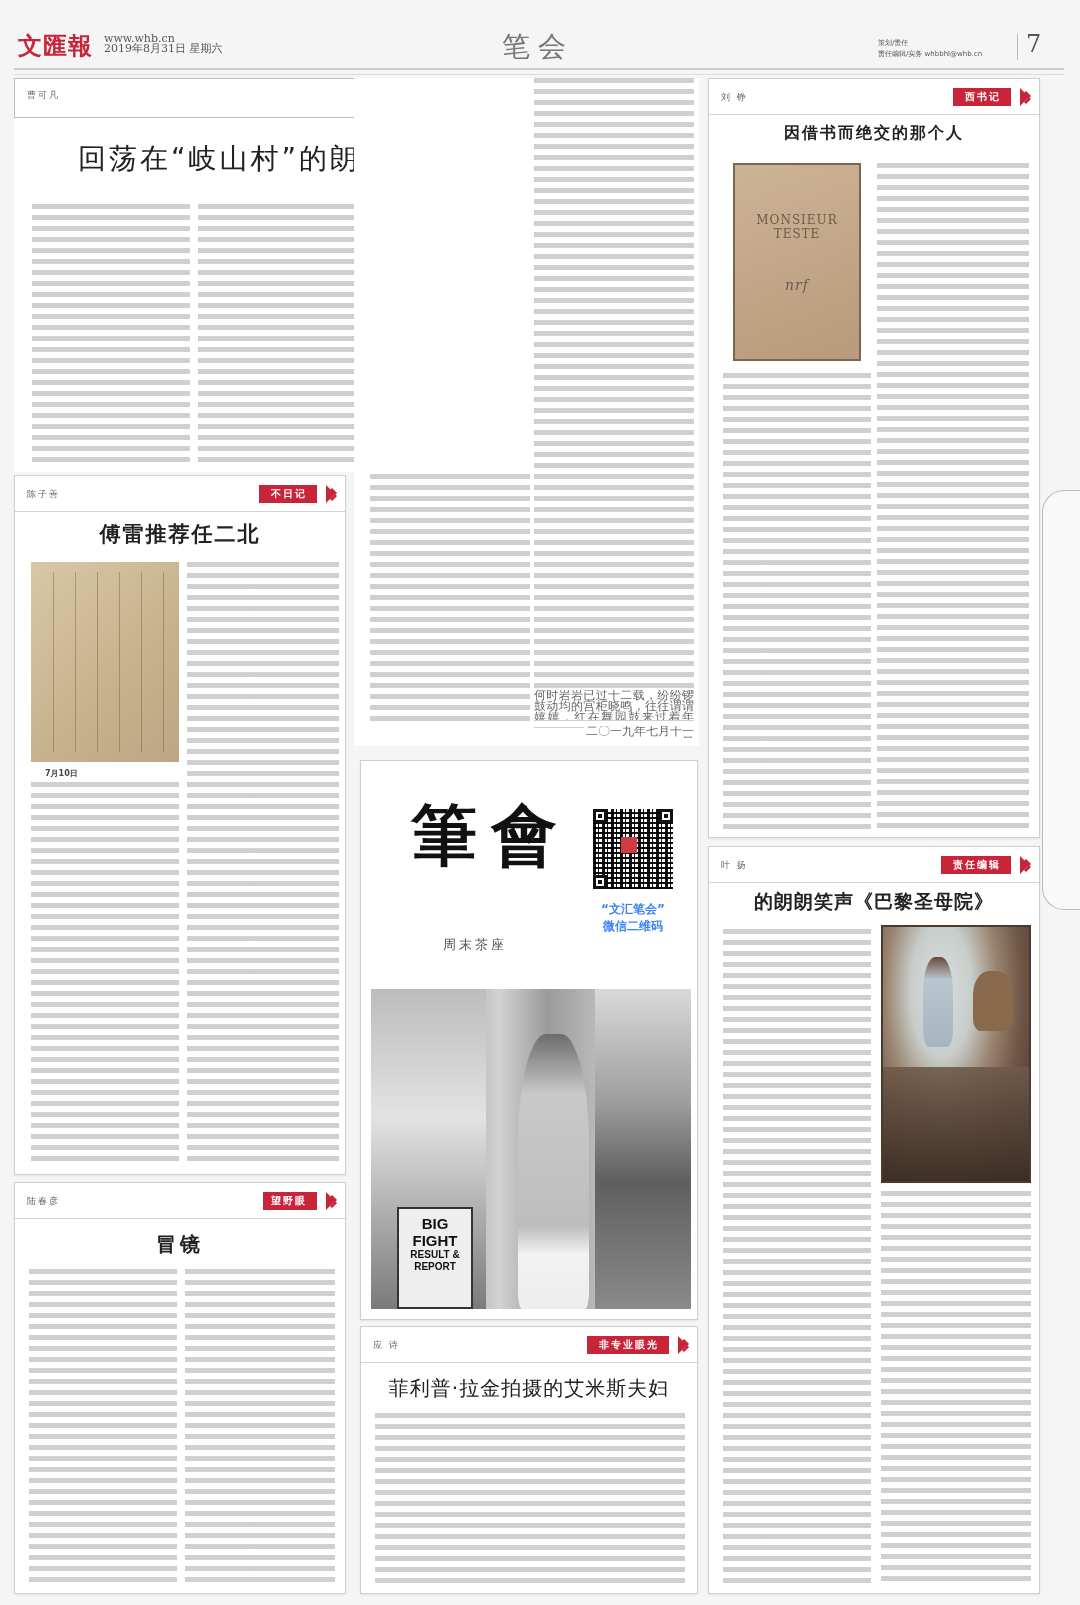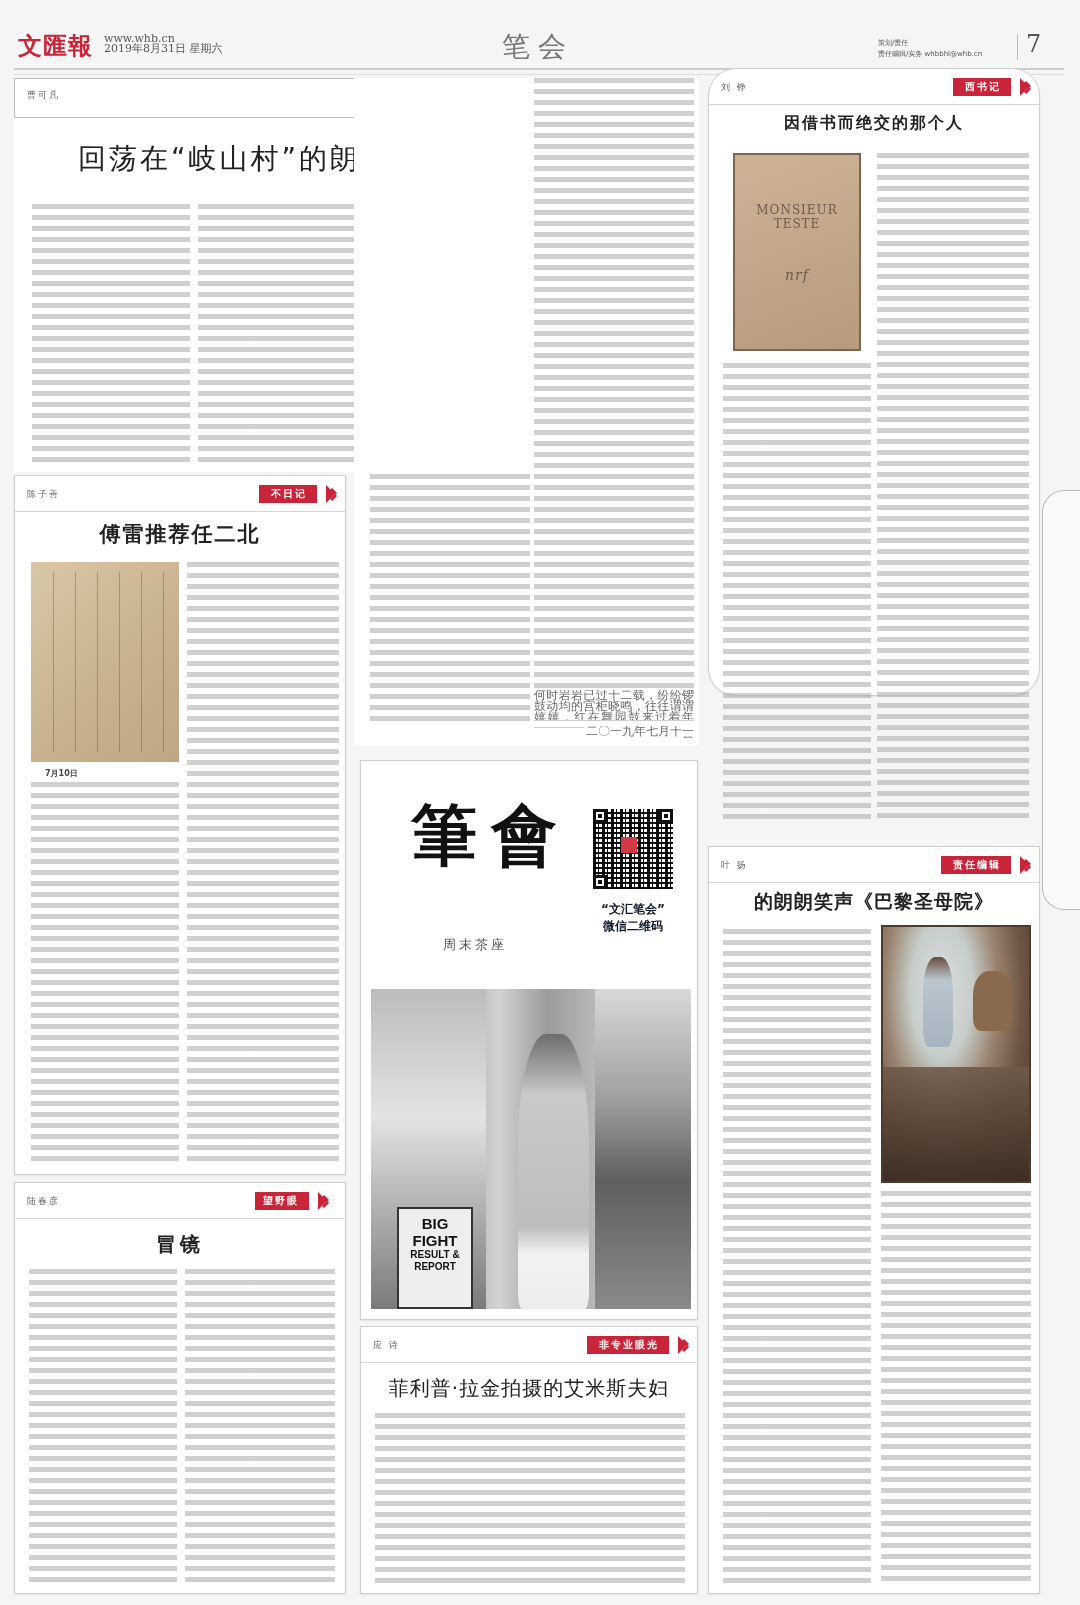--- a/index.html
+++ b/index.html
@@ -130,42 +130,42 @@
       </div>
     <div class="cap" style="left:30px; top:292px;">7月10日</div>
     <div class="text-block" style="left:16px; top:306px; width:148px; height:380px;">
         <div class="text-lines"></div>
       </div>
   </div>
 
   <div class="panel" style="left:14px; top:1182px; width:332px; height:412px;">
     <div class="byline-row">
       <div class="byline">陆春彦</div>
-      <div class="tag" style="right:36px;padding-left:8px;"><span>望野眼</span><span class="chev"></span></div>
+      <div class="tag" style="right:28px;padding-left:8px;"><span>望野眼</span><span class="chev"></span></div>
     </div>
     <div class="headline" style="top:48px; font-size:20px; letter-spacing:4px;">冒镜</div>
     <div class="text-block" style="left:14px; top:86px; width:148px; height:318px;">
         <div class="text-lines"></div>
       </div>
     <div class="text-block" style="left:170px; top:86px; width:150px; height:318px;">
         <div class="text-lines"></div>
       </div>
   </div>
 
   <div class="panel" style="left:360px; top:760px; width:338px; height:560px;">
     <div class="calligraphy" style="left:50px; top:30px;">筆</div>
     <div class="calligraphy" style="left:130px; top:30px;">會</div>
     <div style="position:absolute; left:82px; top:175px; font-size:13px; color:#555; letter-spacing:3px;">周末茶座</div>
     <div class="qr" style="left:232px; top:48px; width:80px; height:80px;">
       <div class="qr-finder" style="left:0; top:0;"></div>
       <div class="qr-finder" style="right:0; top:0;"></div>
       <div class="qr-finder" style="left:0; bottom:0;"></div>
       <div class="qr-seal"></div>
     </div>
-    <div style="position:absolute; left:222px; top:140px; width:100px; text-align:center; font-size:12px; line-height:17px; color:#0f172a; font-weight:bold;">
+    <div style="position:absolute; left:222px; top:140px; width:100px; text-align:center; font-size:12px; line-height:17px; color:#3b82f6; font-weight:bold;">
       <div>“文汇笔会”</div>
       <div>微信二维码</div>
     </div>
     <div class="img-box photo" style="left:10px; top:228px; width:320px; height:320px;">
       <div style="position:absolute; left:0; top:0; width:36%; height:100%; background:linear-gradient(180deg,#bcbcbc,#e3e3e3 40%,#7a7a7a);"></div>
       <div style="position:absolute; left:46%; top:14%; width:22%; height:86%; background:linear-gradient(180deg,#6c6c6c 0%,#c9c9c9 22%,#bdbdbd 70%,#f2f2f2 80%,#ededed 100%); border-radius:40% 40% 6% 6%;"></div>
       <div style="position:absolute; left:70%; top:0; width:30%; height:100%; background:linear-gradient(180deg,#d9d9d9 0%,#9e9e9e 35%,#5f5f5f 60%,#8a8a8a 100%);"></div>
       <div style="position:absolute; left:8%; top:68%; width:24%; height:32%; background:#eee; border:2px solid #333; font-family:'Liberation Sans',sans-serif; font-weight:bold; color:#111; text-align:center; font-size:15px; line-height:17px; padding-top:6px;">
         <div>BIG</div>
         <div>FIGHT</div>
@@ -179,21 +179,21 @@
     <div class="byline-row">
       <div class="byline">应 诗</div>
       <div class="tag" style="right:28px;"><span>非专业眼光</span><span class="chev"></span></div>
     </div>
     <div class="headline sans" style="top:48px; font-size:20px; letter-spacing:1px;">菲利普·拉金拍摄的艾米斯夫妇</div>
     <div class="text-block" style="left:14px; top:86px; width:310px; height:176px;">
         <div class="text-lines"></div>
       </div>
   </div>
 
-  <div class="panel" style="left:708px; top:68px; width:332px; height:628px;border-radius:28px;">
+  <div class="panel" style="left:708px; top:78px; width:332px; height:760px;">
     <div class="byline-row">
       <div class="byline">刘 铮</div>
       <div class="tag" style="right:28px;"><span>西书记</span><span class="chev"></span></div>
     </div>
     <div class="headline" style="top:44px; font-size:16px; letter-spacing:2px;">因借书而绝交的那个人</div>
     <div class="img-box book-img" style="left:24px; top:84px; width:128px; height:198px;">
       <div class="book-title" style="top:48px; font-size:12px; line-height:14px;">
         <div>MONSIEUR</div>
         <div>TESTE</div>
       </div>

